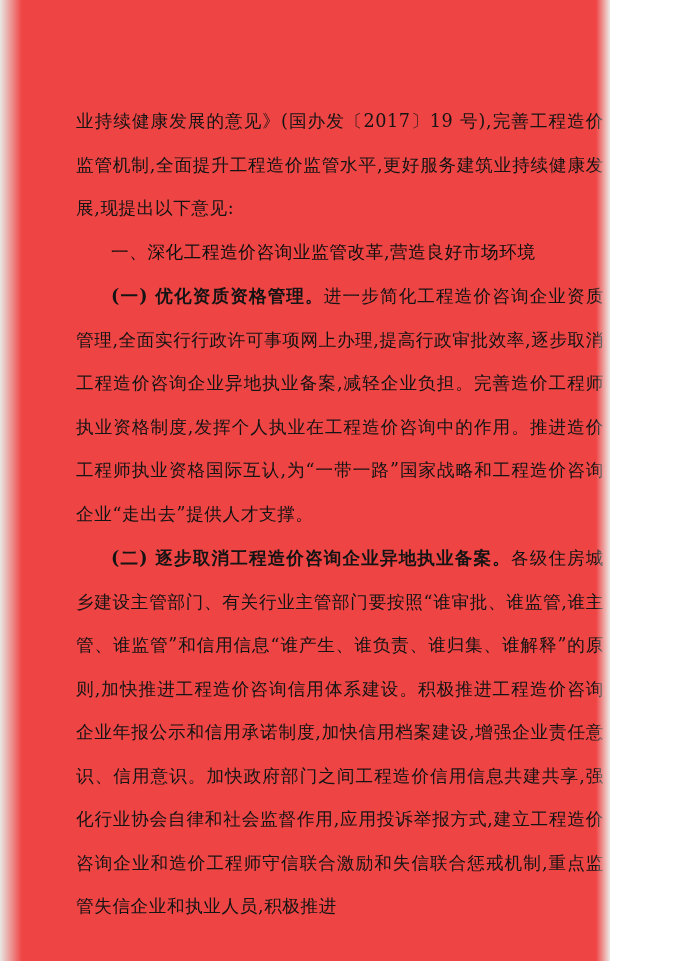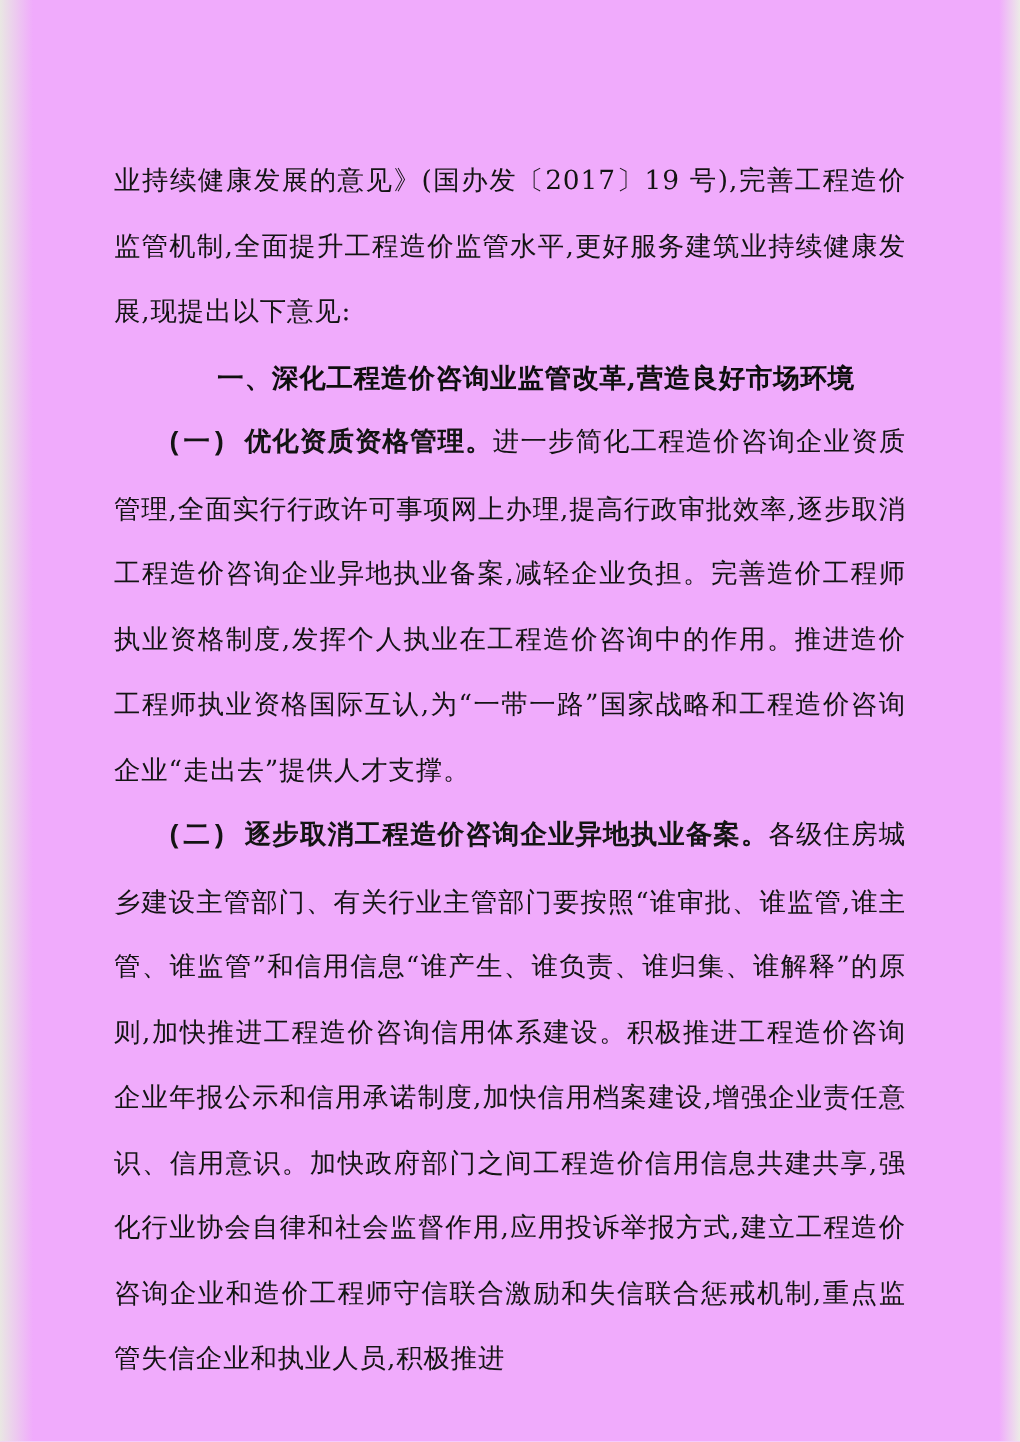--- a/index.html
+++ b/index.html
@@ -12,23 +12,23 @@
     height: 961px;
     font-family: "DejaVu Serif", "Liberation Serif", serif;
     color: #1a1a1a;
     position: relative;
     overflow: hidden;
   }
   .page {
     position: absolute;
     left: 0;
     top: 0;
-    width: 680px;
+    width: 610px;
     height: 961px;
-    background: #f0abfc;
+    background: #ef4444;
   }
   
   .page::before {
     content: "";
     position: absolute;
     left: 0; top: 0; bottom: 0;
     width: 22px;
     background: linear-gradient(to right, #e9e7e3, rgba(255,255,255,0));
     pointer-events: none;
   }
@@ -55,29 +55,27 @@
     margin: 0;
     color: #141414;
   }
   .para.indent {
     text-indent: 35px;
   }
   .heading {
     font-size: 17.6px;
     line-height: 43.5px;
     letter-spacing: 0.6px;
-    font-weight: bold;
+    font-weight: normal;
     text-indent: 35px;
     margin: 0;
     color: #0f0f0f;
-    text-align: center;
   }
   .bold-lead {
     font-weight: bold;
-    font-family: Liberation Mono, monospace;
   }
   .footer-row {
     position: absolute;
     left: 76px;
     top: 848px;
     width: 528px;
   }
 </style>
 </head>
 <body>

